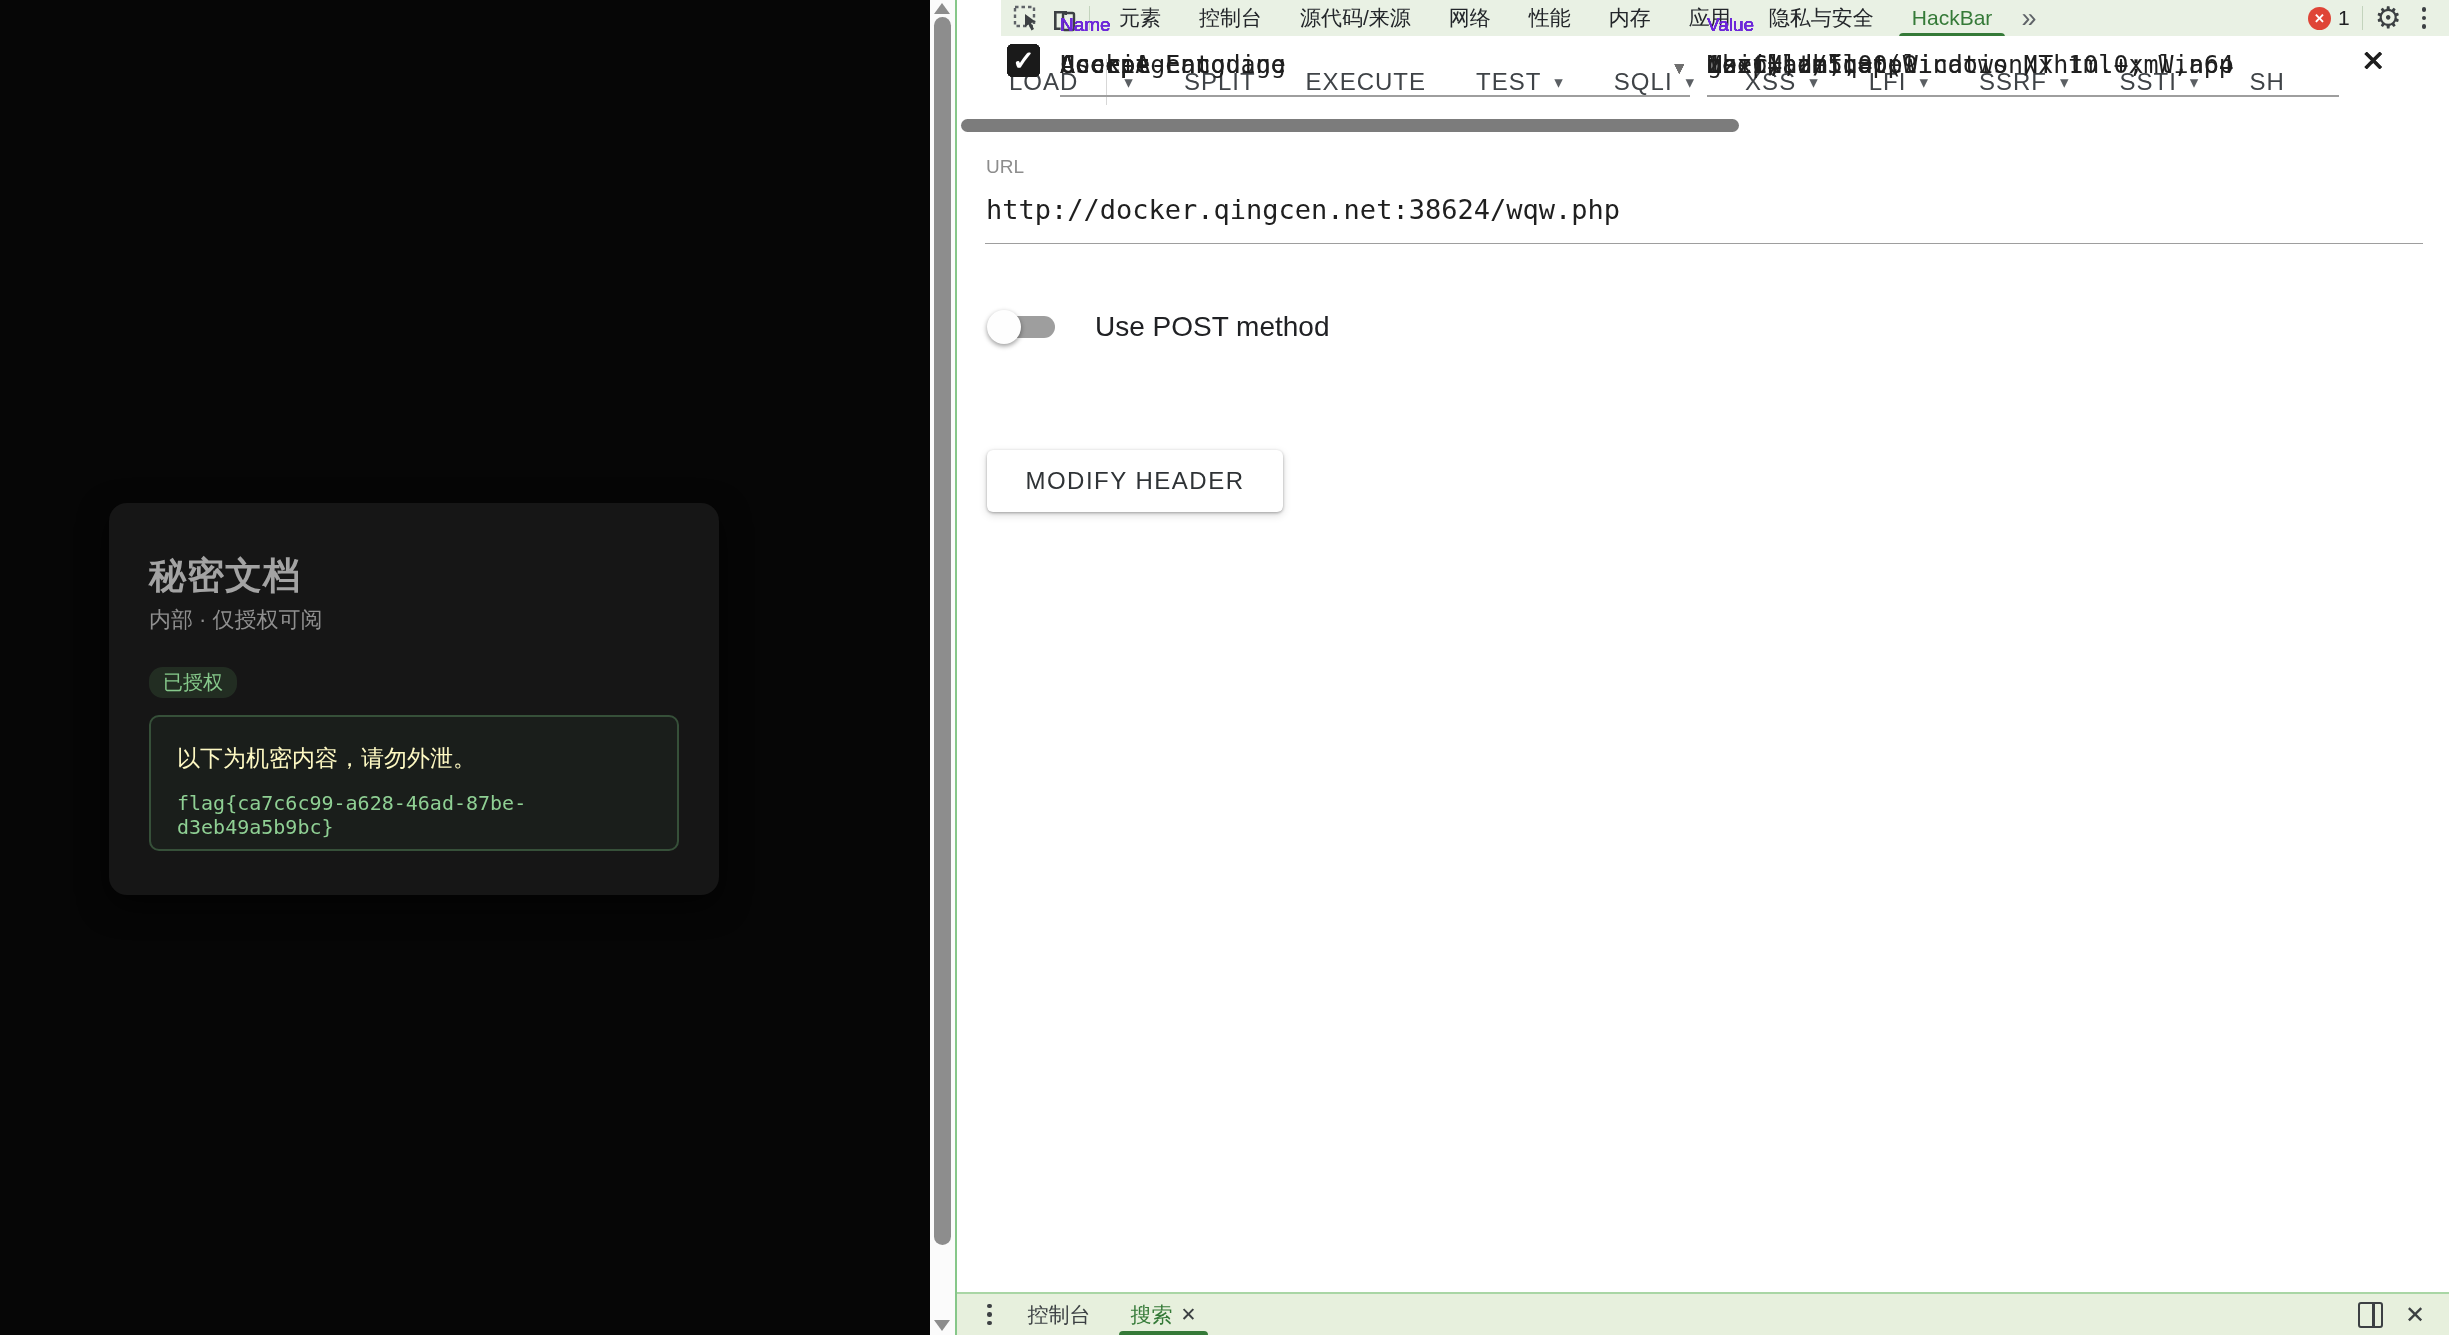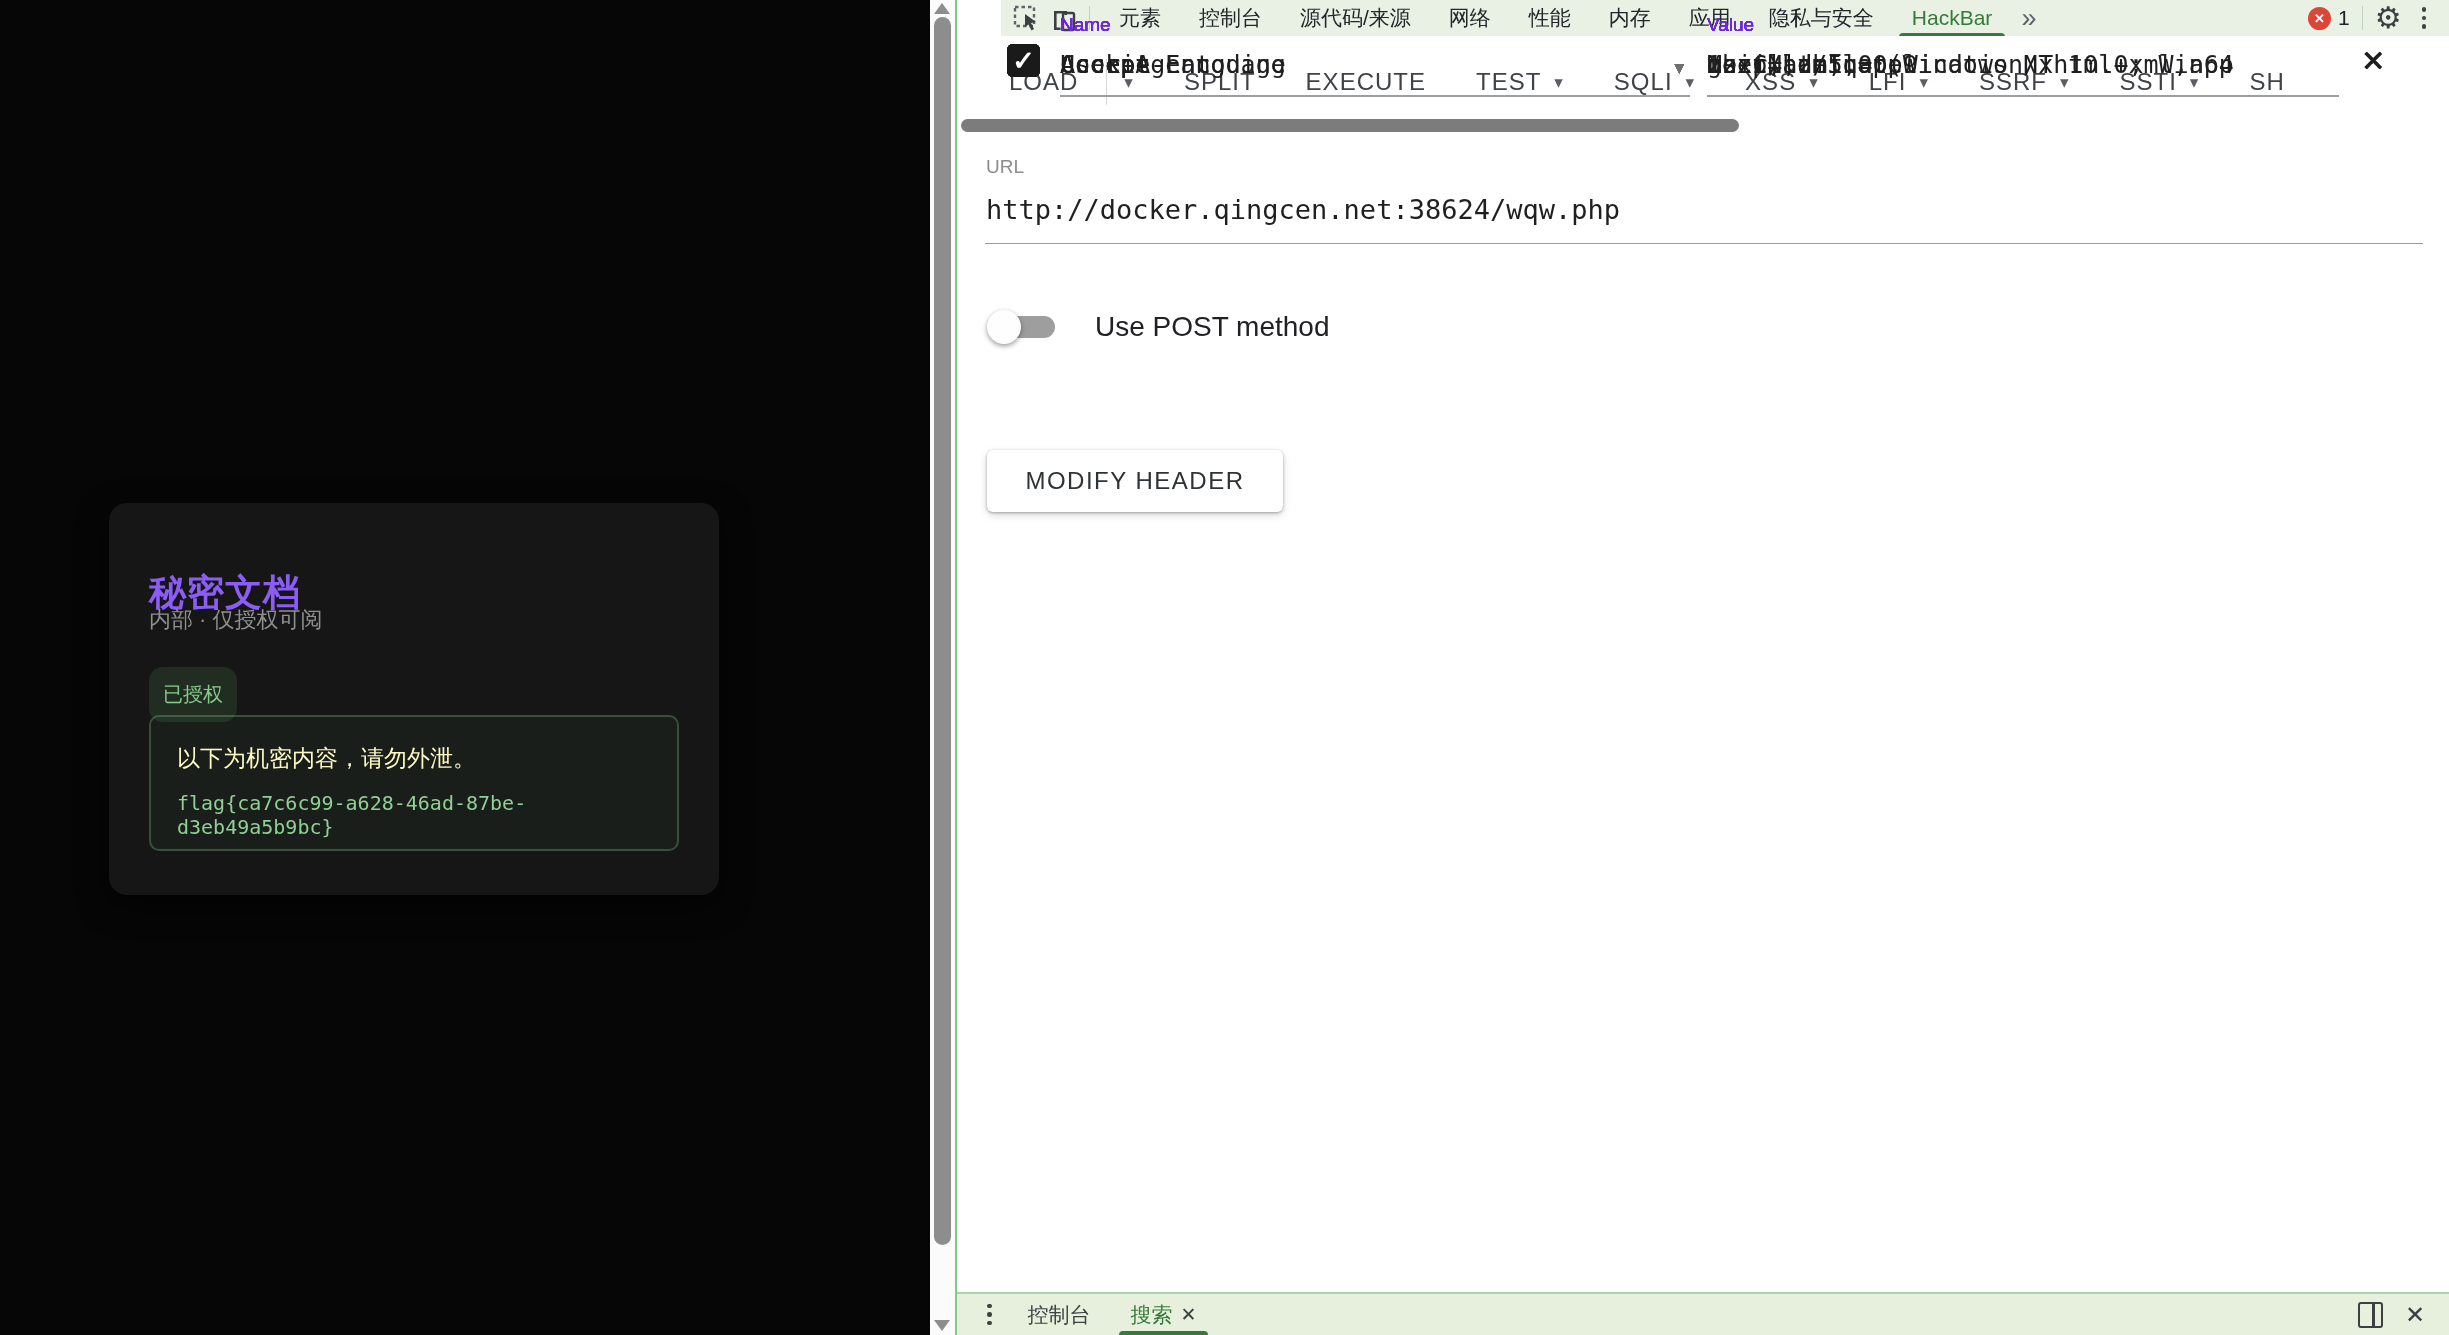--- a/index.html
+++ b/index.html
@@ -3,23 +3,23 @@
 <meta charset="utf-8">
 <style>
   * { margin:0; padding:0; box-sizing:border-box; }
   html,body { width:2449px; height:1335px; overflow:hidden; }
   body { position:relative; font-family:"Liberation Sans", sans-serif; background:#fff; }
 
   
   .webpage { position:absolute; left:0; top:0; width:930px; height:1335px; background:#060606; }
   .secret-card { position:absolute; left:109px; top:503px; width:610px; height:392px;
                  background:#161616; border-radius:18px; box-shadow:0 10px 30px rgba(0,0,0,.6); }
-  .secret-title { position:absolute; left:40px; top:48px; font-size:37px; font-weight:bold; color:#8b5cf6; letter-spacing:1px;margin-top:17px; }
+  .secret-title { position:absolute; left:40px; top:48px; font-size:37px; font-weight:bold; color:#a3a3a3; letter-spacing:1px; }
   .secret-sub { position:absolute; left:40px; top:102px; font-size:22px; color:#8f8f8f; }
-  .secret-badge { position:absolute; left:40px; top:164px; padding:14px 14px; font-size:20px;
+  .secret-badge { position:absolute; left:40px; top:164px; padding:2px 14px; font-size:20px;
                   color:#86c98b; background:rgba(110,190,115,.14); border-radius:14px; }
   .secret-panel { position:absolute; left:40px; top:212px; width:530px; height:136px;
                   background:rgba(120,200,130,.05); border:2px solid rgba(120,200,130,.30); border-radius:10px; }
   .secret-notice { position:absolute; left:26px; top:26px; font-size:23px; color:#fef9c3; }
   .secret-flag { position:absolute; left:26px; top:74px; font-size:20px; color:#8fd094;
                  font-family:"DejaVu Sans Mono", monospace; }
 
   
   .page-scrollbar { position:absolute; left:930px; top:0; width:25px; height:1335px; background:#fbfbfb; }
   .ps-thumb { position:absolute; left:4px; top:17px; width:17px; height:1228px; background:#8d8d8d; border-radius:9px; }

